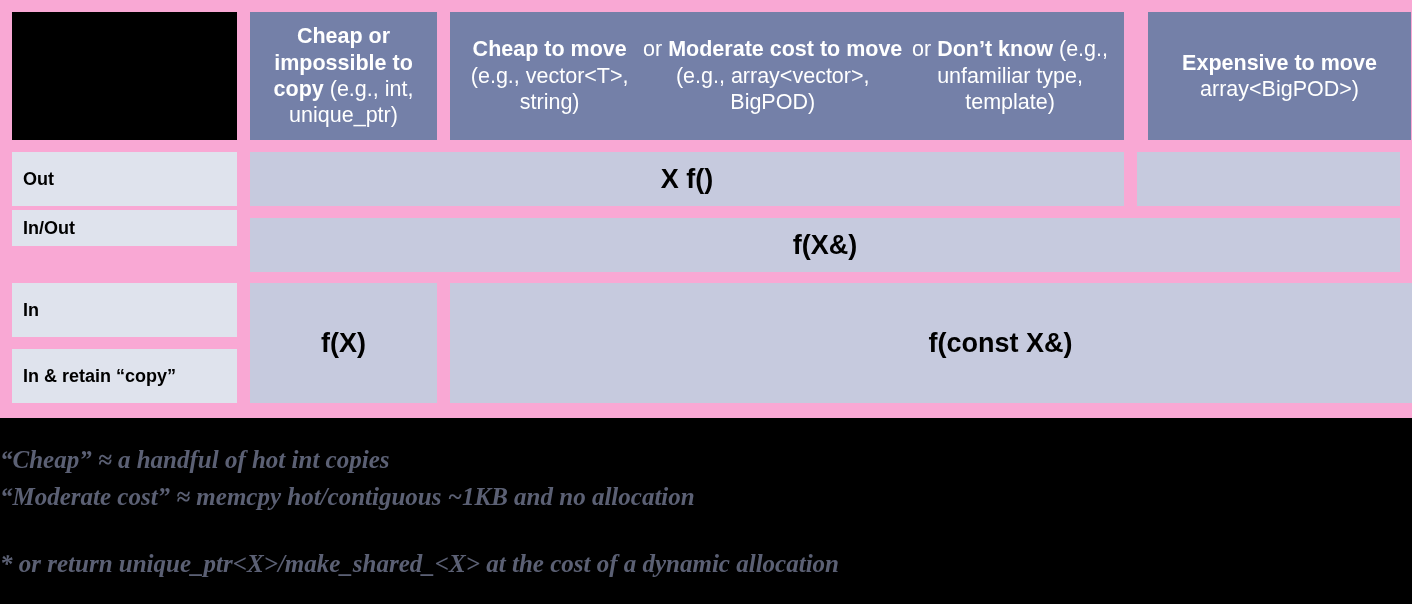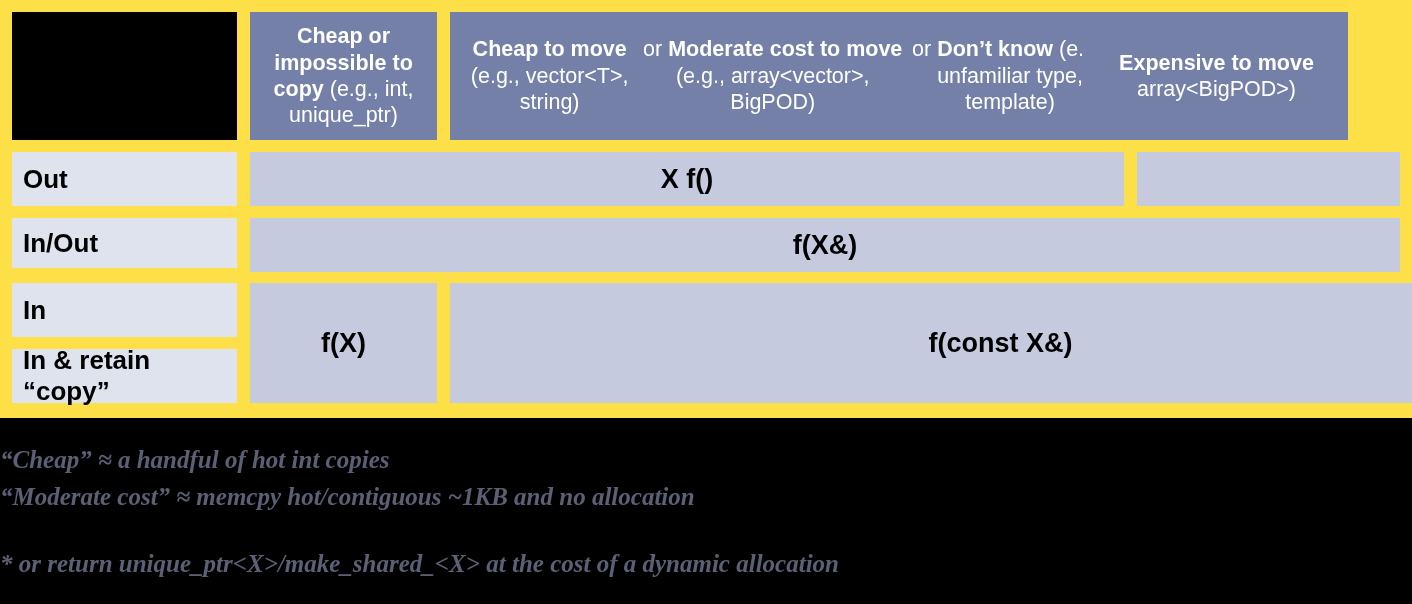--- a/index.html
+++ b/index.html
@@ -11,21 +11,21 @@
   body {
     width: 1412px;
     height: 604px;
     overflow: hidden;
     font-family: "Liberation Sans", sans-serif;
   }
   #slide {
     position: relative;
     width: 1412px;
     height: 604px;
-    background: #fde047;
+    background: #f9a8d4;
   }
 
   
   .blk {
     position: absolute;
     box-sizing: border-box;
     display: flex;
     align-items: center;
     justify-content: center;
     text-align: center;
@@ -45,21 +45,21 @@
     padding: 4px 8px;
     font-weight: 400;
   }
   .hdr b { font-weight: 700; }
 
   
   .rowlbl {
     background: #dfe3ed;
     color: #000000;
     font-weight: 700;
-    font-size: 26px;
+    font-size: 18px;
     justify-content: flex-start;
     padding-left: 11px;
     text-align: left;
   }
 
   
   .cell {
     background: #c6cade;
     color: #000000;
     font-size: 27px;
@@ -102,30 +102,30 @@
     <div><b>copy</b><span> (e.g., int,</span></div>
     <div><span>unique_ptr)</span></div>
   </div>
 
   <div class="blk hdr" style="left:450px; top:12px; width:674px; height:128px; flex-direction:row;">
     <div><span></span><b>Cheap to move</b><span> (e.g., vector&lt;T&gt;, string)</span></div>
     <div><span>or </span><b>Moderate cost to move</b><span> (e.g., array&lt;vector&gt;, BigPOD)</span></div>
     <div><span>or </span><b>Don’t know</b><span> (e.g., unfamiliar type, template)</span></div>
   </div>
 
-  <div class="blk hdr" style="left:1085px; top:12px; width:263px; height:128px; flex-direction:column;">
+  <div class="blk hdr" style="left:1148px; top:12px; width:263px; height:128px; flex-direction:column;">
     <div><b>Expensive to move</b></div>
     <div><span>array&lt;BigPOD&gt;)</span></div>
   </div>
 
   <div class="blk rowlbl" style="left:12px; top:152px; width:225px; height:54px;">
     <span>Out</span>
   </div>
 
-  <div class="blk rowlbl" style="left:12px; top:218px; width:225px; height:50px;">
+  <div class="blk rowlbl" style="left:12px; top:210px; width:225px; height:36px;">
     <span>In/Out</span>
   </div>
 
   <div class="blk rowlbl" style="left:12px; top:283px; width:225px; height:54px;">
     <span>In</span>
   </div>
 
   <div class="blk rowlbl" style="left:12px; top:349px; width:225px; height:54px;">
     <span>In &amp; retain “copy”</span>
   </div>

